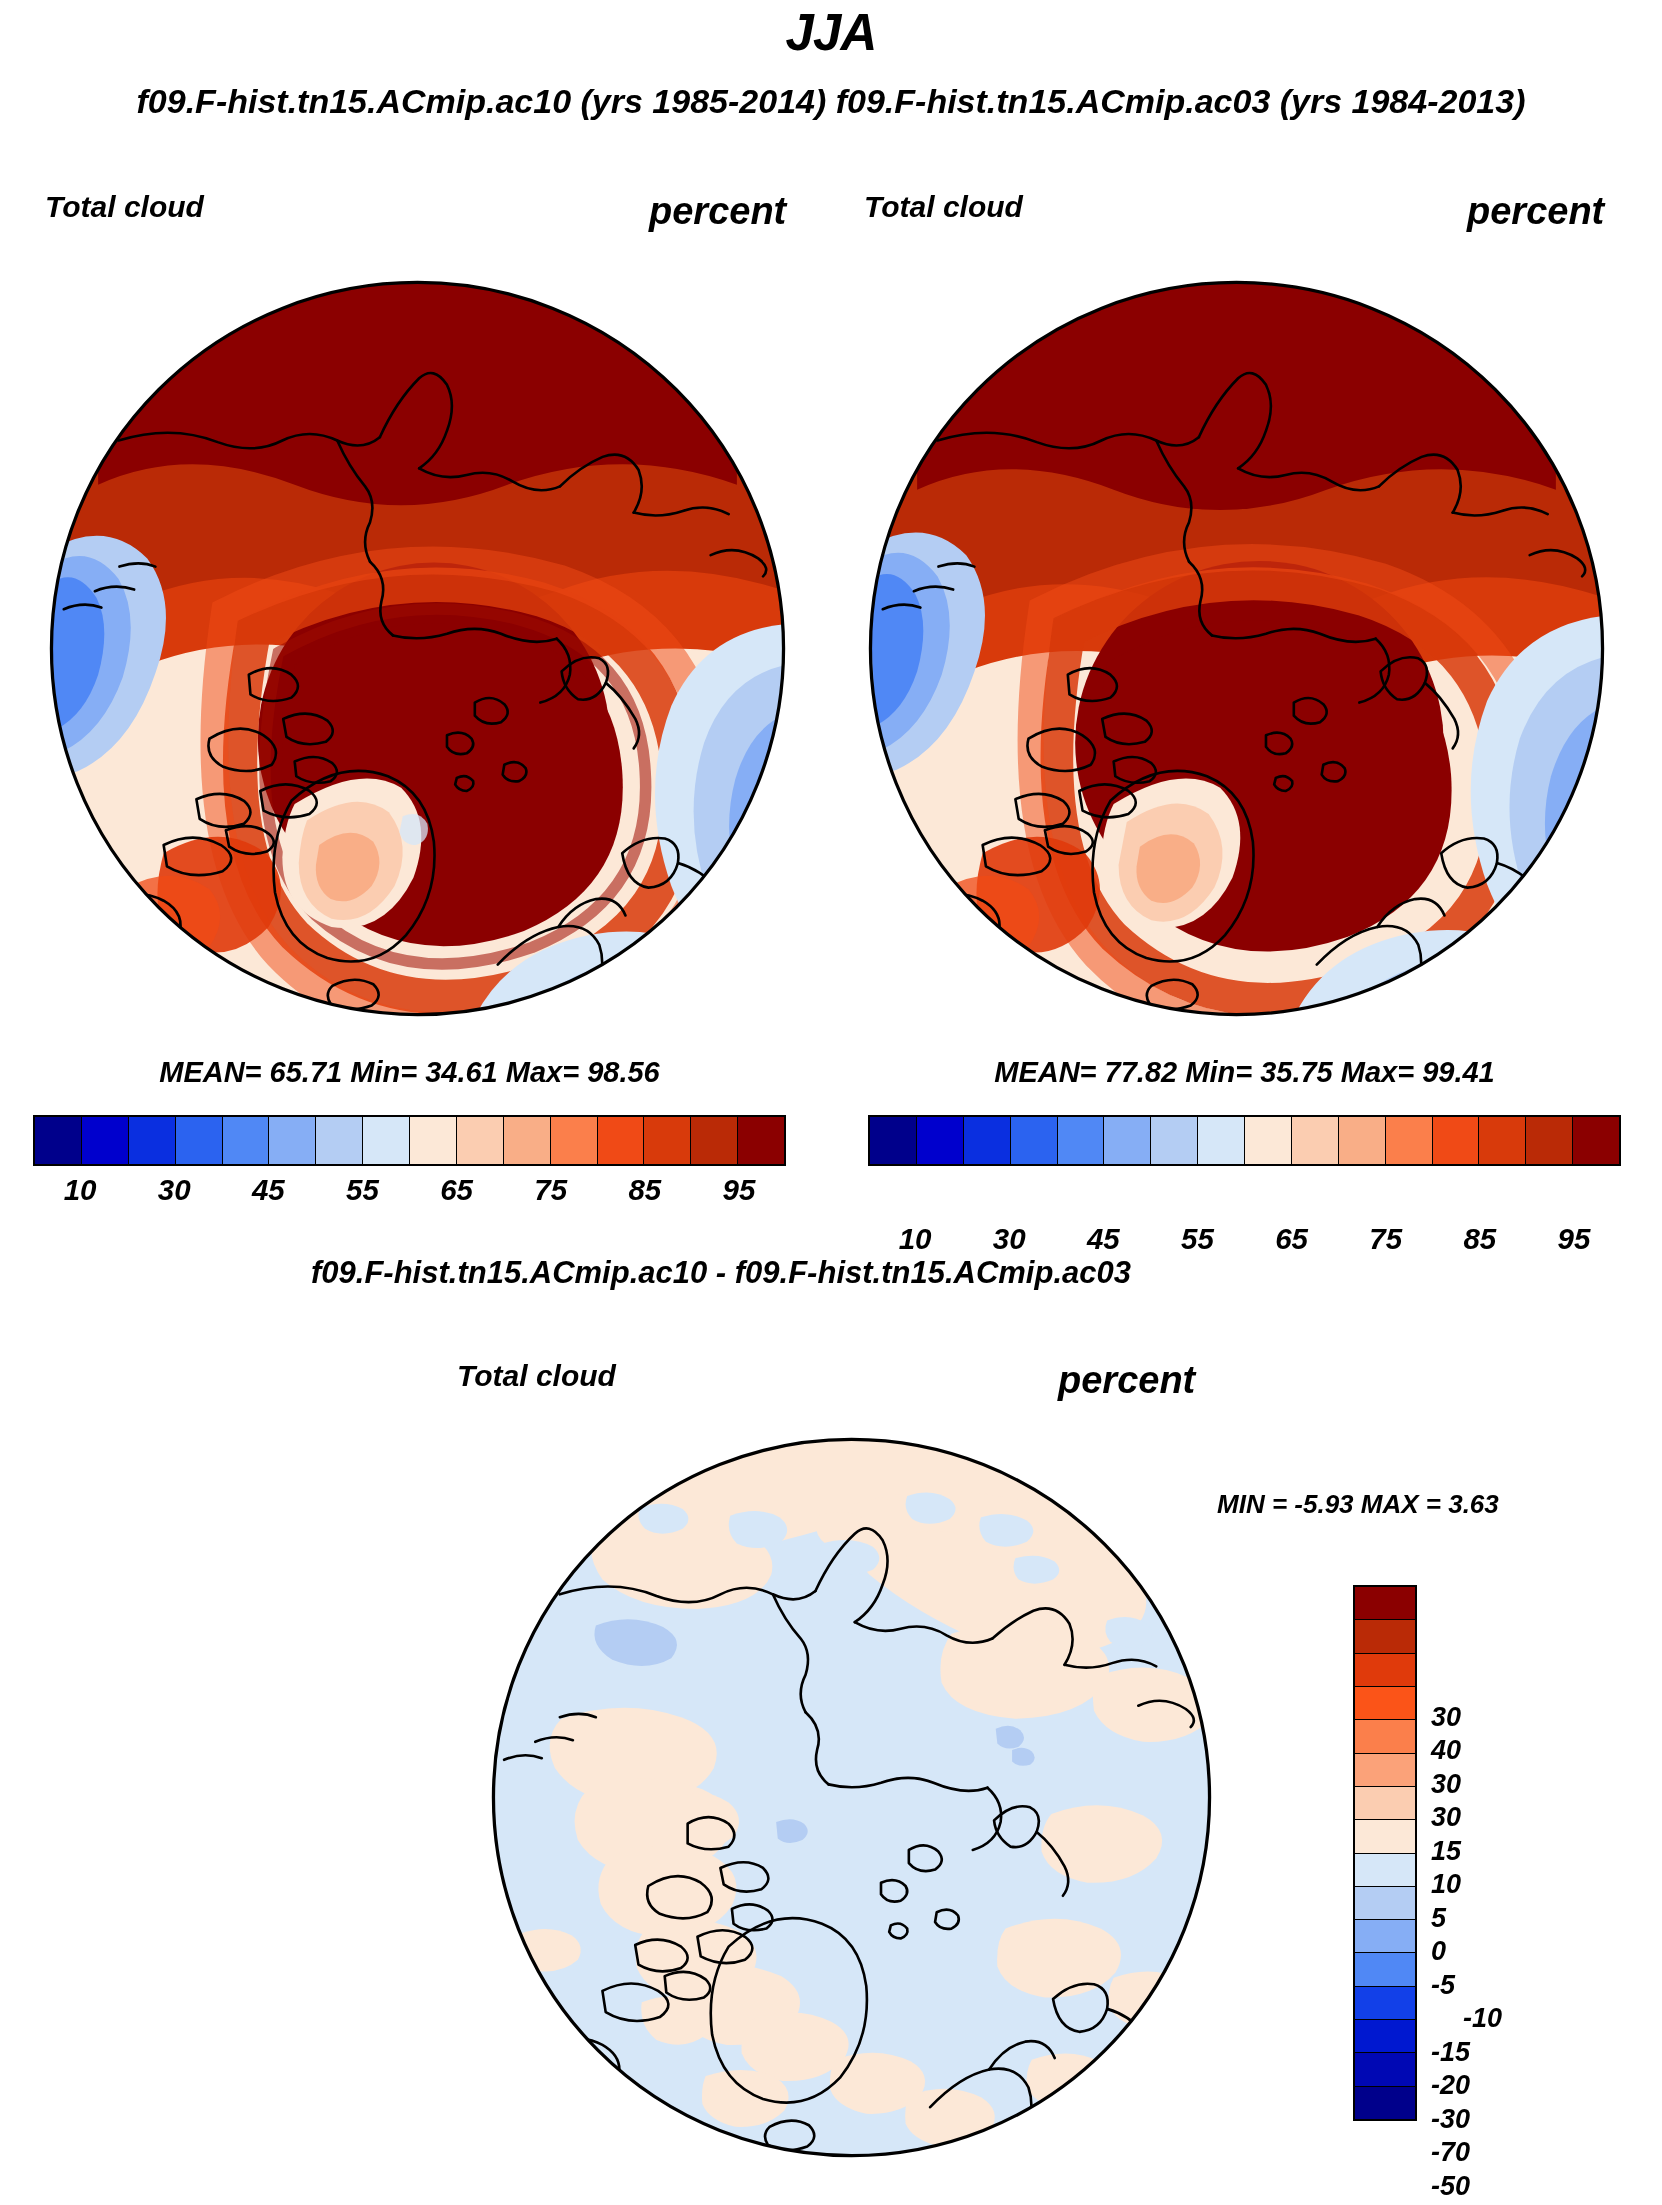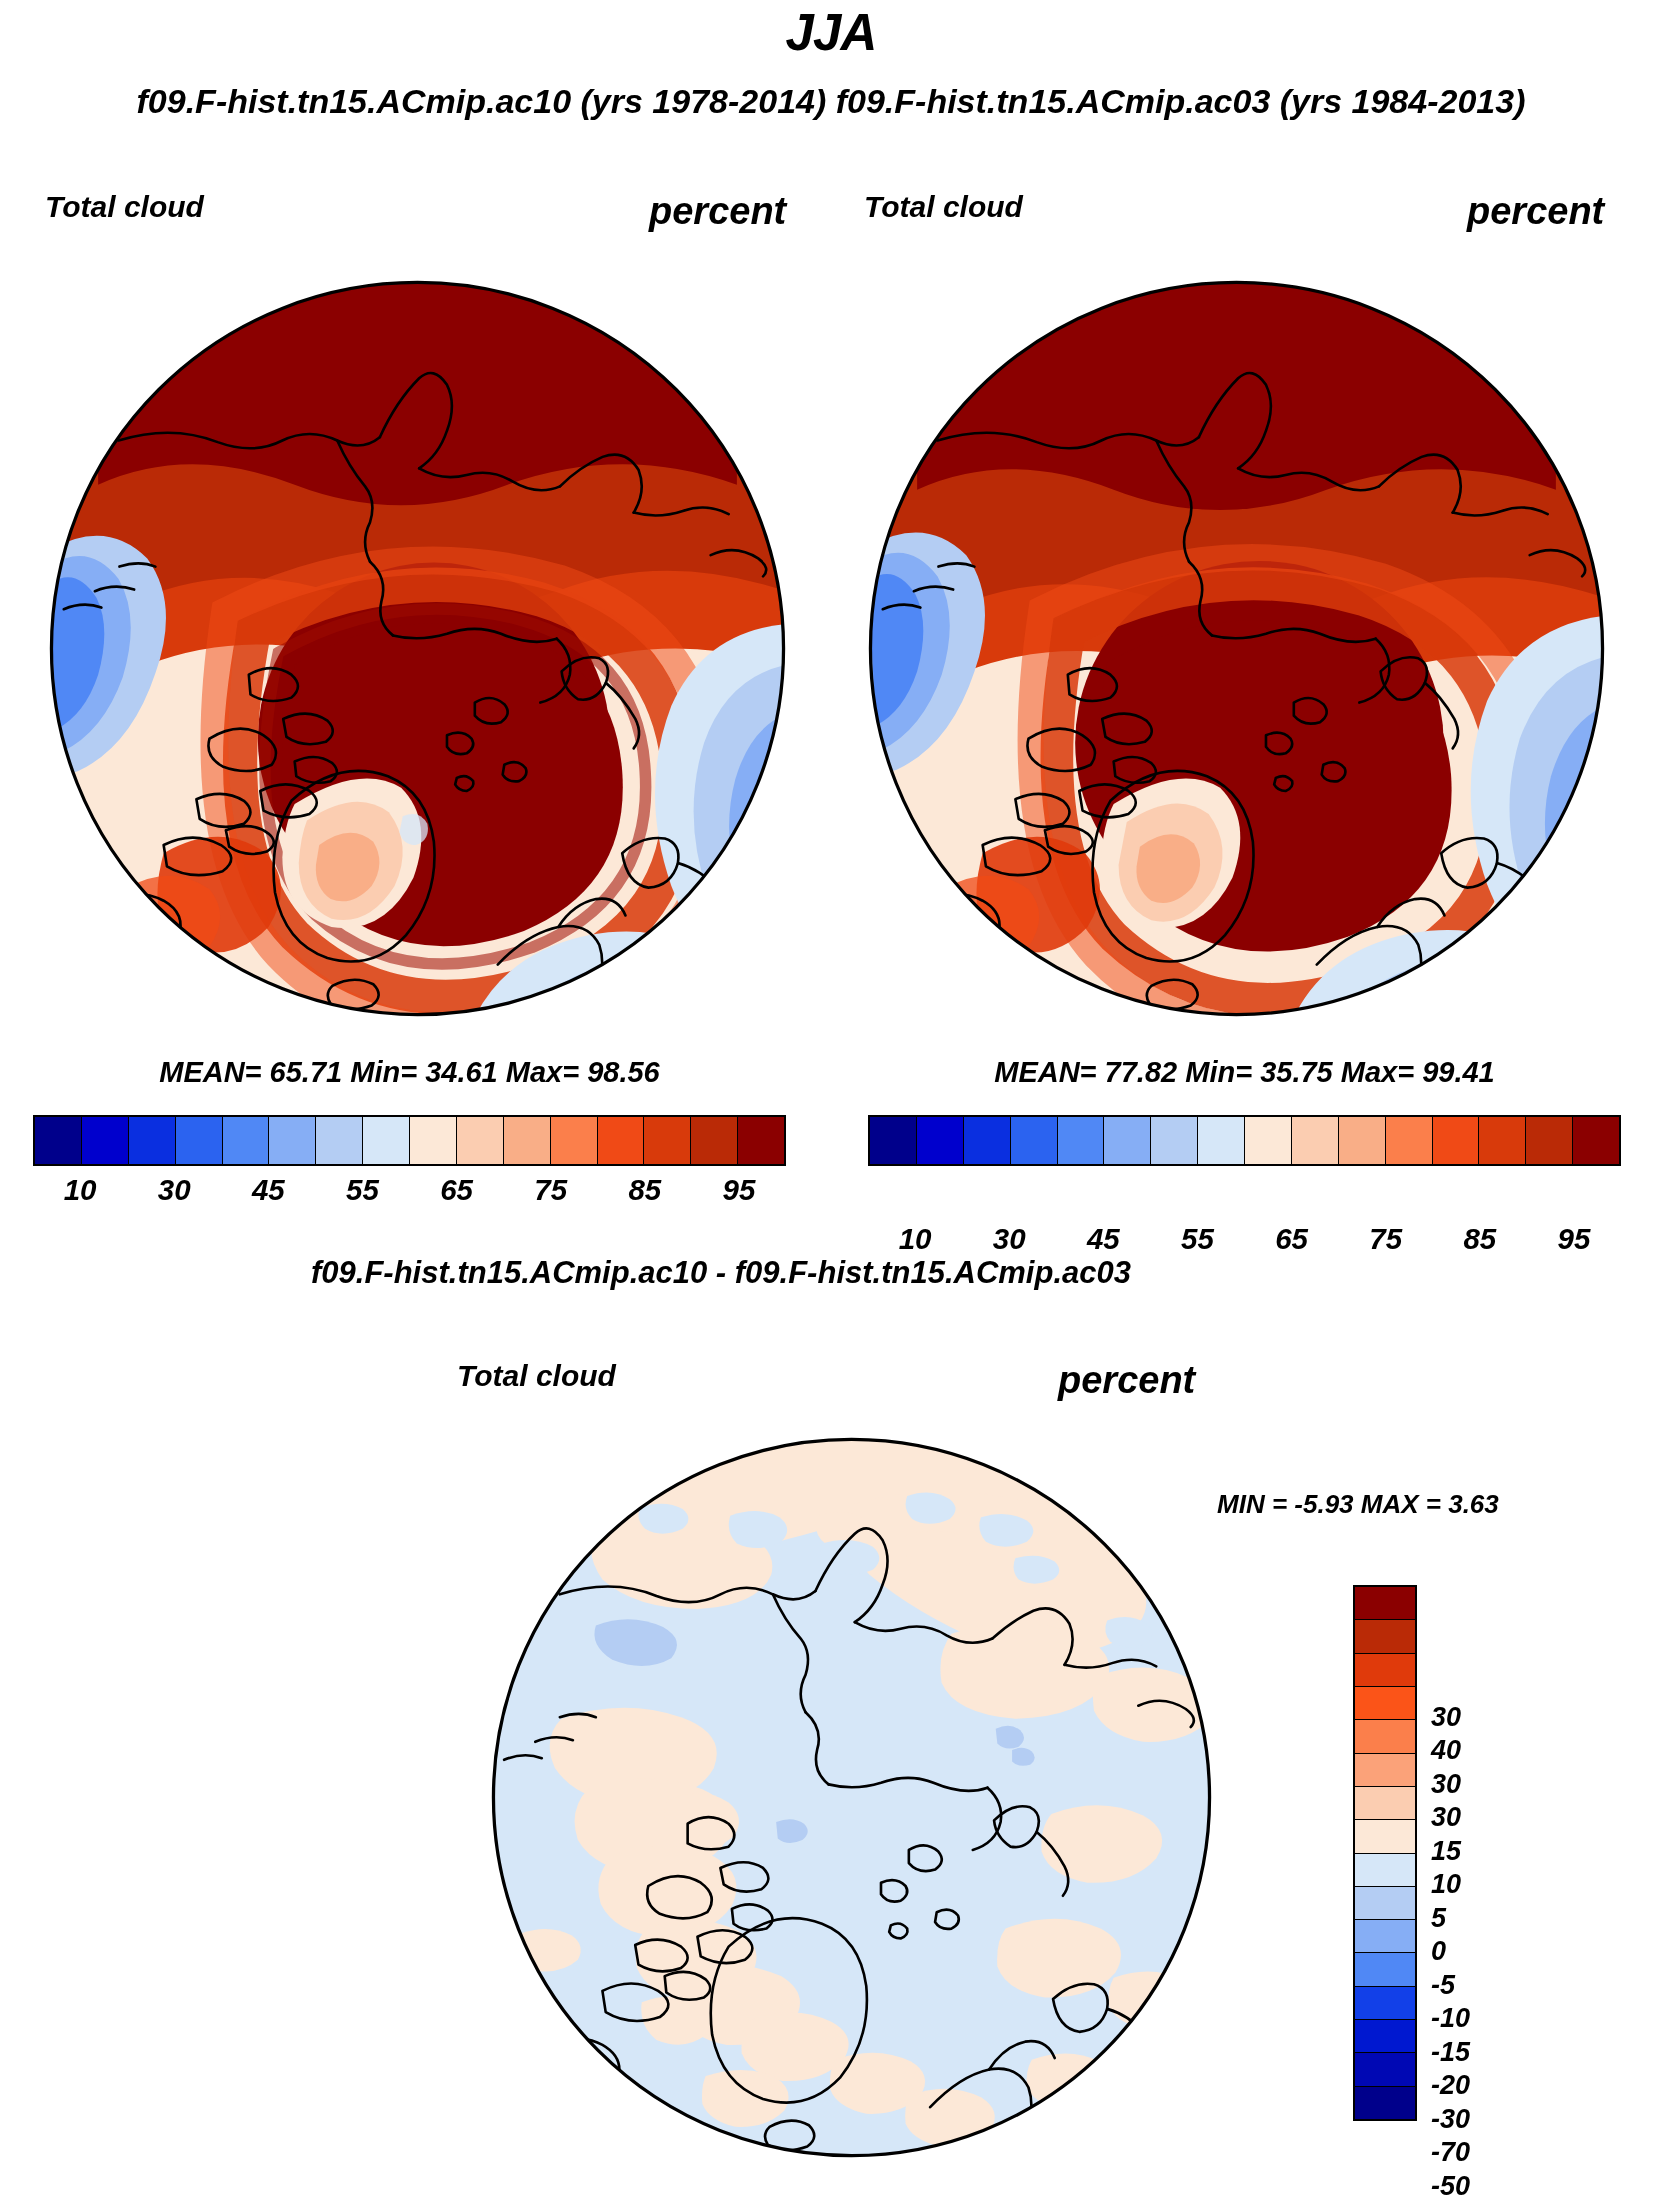--- a/index.html
+++ b/index.html
@@ -25,21 +25,21 @@
   .cbv > div:last-child{border-bottom:none;}
   .cbv-ticks{position:relative;}
   .cbv-ticks span{position:absolute;left:0;font-size:27px;font-weight:bold;
                   transform:translateY(-50%);white-space:nowrap;}
   svg{display:block;}
 </style>
 </head>
 <body>
 
 <div class="abs ttl" id="main-title">JJA</div>
-<div class="abs ttl" id="case-line">f09.F-hist.tn15.ACmip.ac10 (yrs 1978-2014) f09.F-hist.tn15.ACmip.ac03 (yrs 1984-2013)</div>
+<div class="abs ttl" id="case-line">f09.F-hist.tn15.ACmip.ac10 (yrs 1985-2014) f09.F-hist.tn15.ACmip.ac03 (yrs 1984-2013)</div>
 
 <div class="abs varlab" style="left:45px;top:190px;">Total cloud</div>
 <div class="abs unitlab" style="left:649px;top:190px;">percent</div>
 
 <div class="abs" style="left:49px;top:280px;width:737px;height:737px;">
   <svg width="737" height="737" viewBox="0 0 900 900">
     <defs>
       <clipPath id="clipL">
           <circle cx="450" cy="450" r="447"></circle>
         </clipPath>
@@ -411,20 +411,20 @@
 <div class="abs cbv-ticks" id="cb-diff-ticks" style="left:1431px;top:1585px;width:131px;height:536px;">
     <span style="top: 6.25%;">30</span>
     <span style="top: 12.5%;">40</span>
     <span style="top: 18.75%;">30</span>
     <span style="top: 25%;">30</span>
     <span style="top: 31.25%;">15</span>
     <span style="top: 37.5%;">10</span>
     <span style="top: 43.75%;">5</span>
     <span style="top: 50%;">0</span>
     <span style="top: 56.25%;">-5</span>
-    <span style="top: 62.5%;">-10</span>
+    <span style="top: 62.5%; margin-left: 32px;">-10</span>
     <span style="top: 68.75%;">-15</span>
     <span style="top: 75%;">-20</span>
     <span style="top: 81.25%;">-30</span>
     <span style="top: 87.5%;">-70</span>
     <span style="top: 93.75%;">-50</span>
   </div>
 
 
 </body></html>

